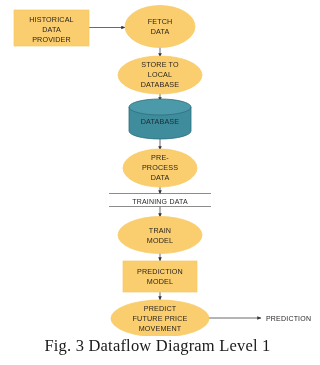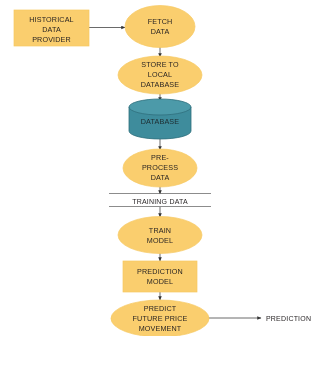--- a/index.html
+++ b/index.html
@@ -158,14 +158,15 @@
       <text class="node-label" x="160" y="321">FUTURE PRICE</text>
       <text class="node-label" x="160" y="331">MOVEMENT</text>
     </g>
 
     <g>
       <text class="sink-label" x="266" y="321">PREDICTION</text>
     </g>
 
   </svg>
 
+  <div class="caption">Fig. 3 Dataflow Diagram Level 1</div>
 
 </div>
 
 </body></html>

